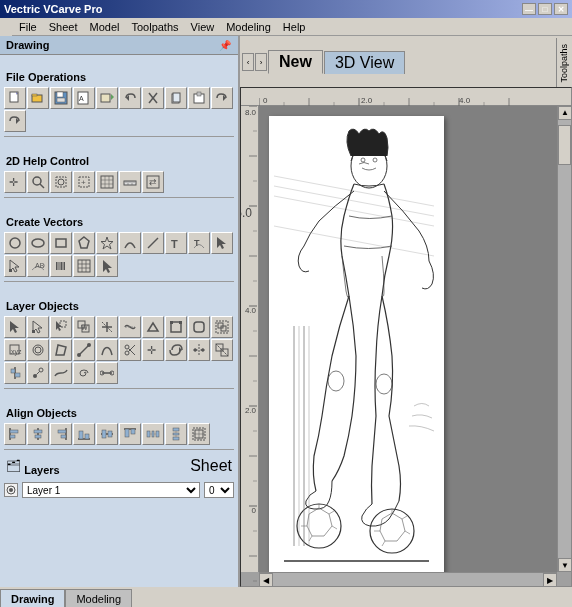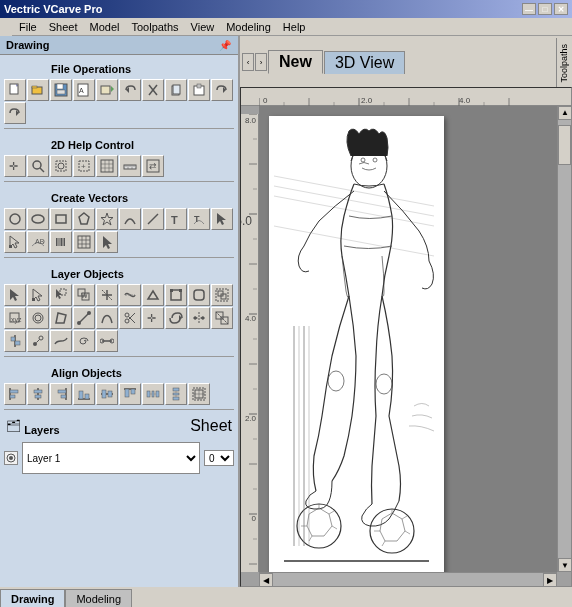--- a/index.html
+++ b/index.html
@@ -58,23 +58,22 @@
       display: flex;
       align-items: center;
       justify-content: space-between;
       border-bottom: 1px solid #888;
     }
     .panel-pin { font-size: 10px; cursor: pointer; }
 
     .section-title {
       font-size: 11px;
       font-weight: bold;
-      padding: 8px 6px 2px 6px;
+      padding: 16px 6px 2px 6px;
       color: #000;
-      margin-left: 45px;
     }
 
     .tool-grid {
       display: flex;
       flex-wrap: wrap;
       padding: 2px 4px;
       gap: 1px;
     }
 
     .tool-btn {
@@ -150,21 +149,20 @@
       border-right: 1px solid #888;
       position: absolute;
       top: 18px;
       left: 0;
       bottom: 14px;
       display: flex;
       flex-direction: column;
       align-items: center;
       font-size: 9px;
       color: #333;
-      margin-top: 8px;
     }
 
     .drawing-canvas {
       position: absolute;
       top: 18px;
       left: 18px;
       right: 14px;
       bottom: 14px;
       background: #808080;
       overflow: hidden;
@@ -758,21 +756,21 @@
       <div style="flex:1;"></div>
       <span style="font-weight:normal; font-size:16px;">Sheet</span>
     </div>
     <div style="display:flex; align-items:center; padding: 2px 4px; gap: 4px;">
       <div style="width:14px; height:14px; background:#f0f0f0; border:1px solid #888; display:flex; align-items:center; justify-content:center;">
         <svg width="10" height="10" viewBox="0 0 10 10">
             <circle cx="5" cy="5" r="4" fill="none" stroke="#555" stroke-width="1"></circle>
             <circle cx="5" cy="5" r="2" fill="#555"></circle>
           </svg>
       </div>
-      <select style="flex:1; height:32px; font-size:10px; background:white; border:1px solid #888;">
+      <select style="flex:1; height:16px; font-size:10px; background:white; border:1px solid #888;">
         <option>Layer 1</option>
       </select>
       <select style="width:30px; height:16px; font-size:10px; background:white; border:1px solid #888;">
         <option>0</option>
       </select>
     </div>
 
   </div>
 
   <div class="right-panel">

